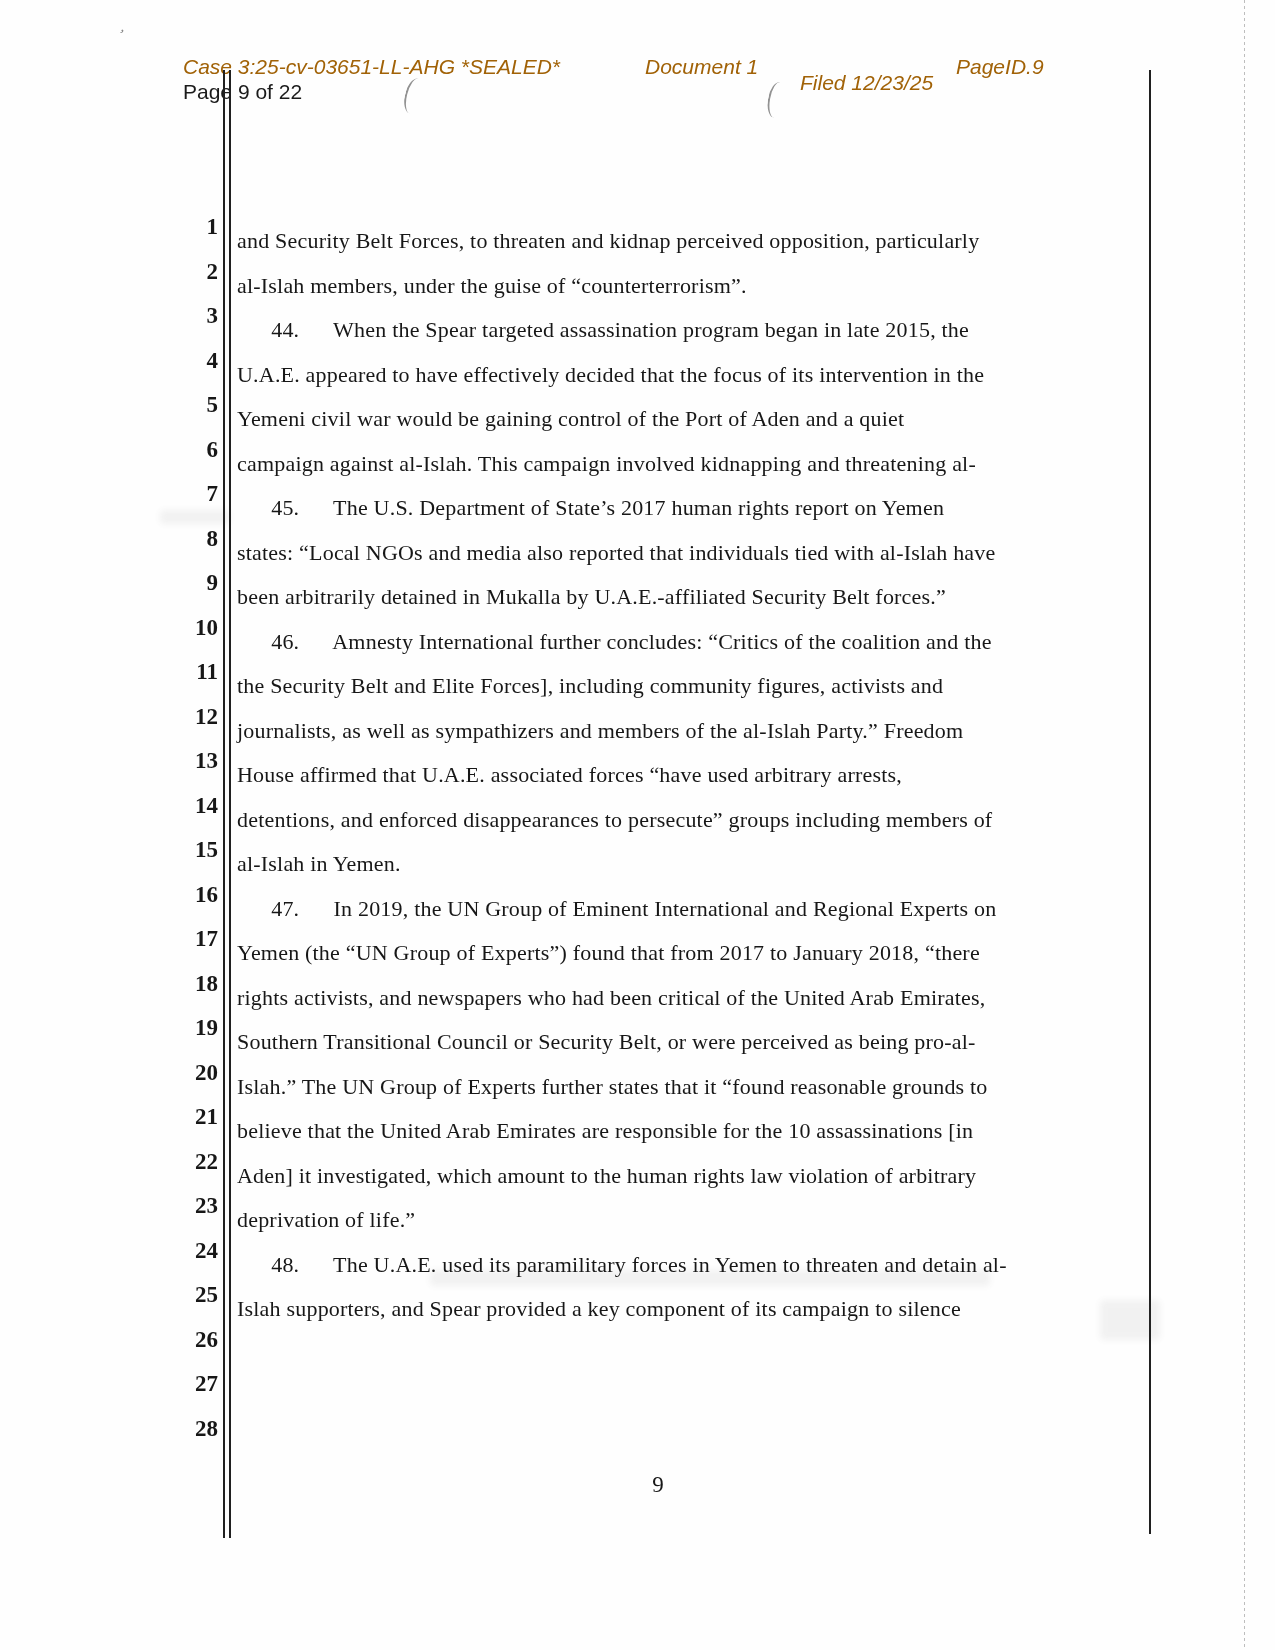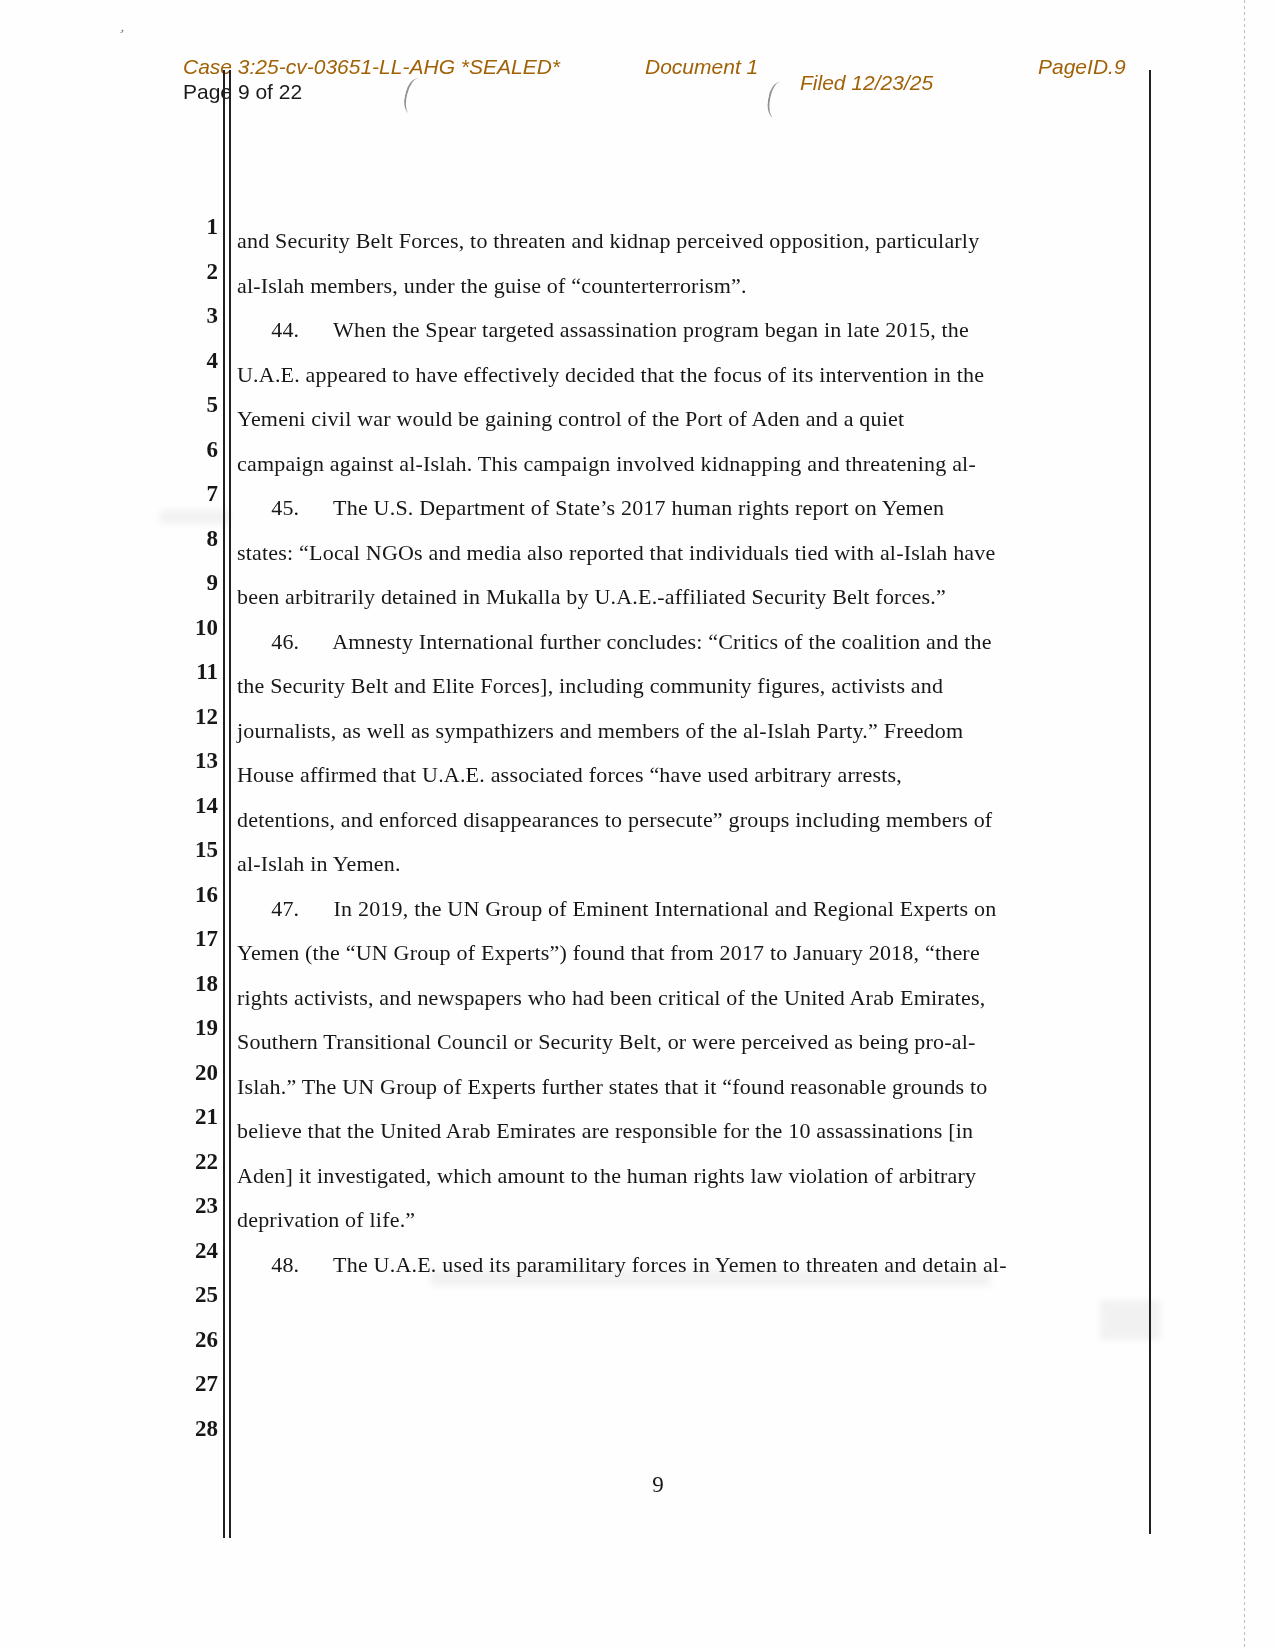--- a/index.html
+++ b/index.html
@@ -14,21 +14,21 @@
 
   
   .header-seg {
     position:absolute; top:55px;
     font-family:"Liberation Sans", sans-serif;
     font-size:21px; color:#a16207; white-space:pre;font-style:italic;
   }
   .hdr-case   { left:183px; }
   .hdr-doc    { left:645px; }
   .hdr-filed  { left:800px;margin-top:16px; }
-  .hdr-pageid { left:1038px; }
+  .hdr-pageid { left:956px; }
   .hdr-line2 {
     position:absolute; top:80px; left:183px; width:910px;
     font-family:"Liberation Sans", sans-serif;
     font-size:21px; color:#1b1b1b;
   }
 
   
   .rule-left-double {
     position:absolute; left:223px; top:70px; height:1468px; width:4px;
     border-left:2px solid #202020; border-right:2px solid #202020;
@@ -153,20 +153,21 @@
       <div class="row">al-Islah in Yemen.</div>
       <div class="row">      47.      In 2019, the UN Group of Eminent International and Regional Experts on</div>
       <div class="row">Yemen (the “UN Group of Experts”) found that from 2017 to January 2018, “there</div>
       <div class="row">rights activists, and newspapers who had been critical of the United Arab Emirates,</div>
       <div class="row">Southern Transitional Council or Security Belt, or were perceived as being pro-al-</div>
       <div class="row">Islah.” The UN Group of Experts further states that it “found reasonable grounds to</div>
       <div class="row">believe that the United Arab Emirates are responsible for the 10 assassinations [in</div>
       <div class="row">Aden] it investigated, which amount to the human rights law violation of arbitrary</div>
       <div class="row">deprivation of life.”</div>
       <div class="row">      48.      The U.A.E. used its paramilitary forces in Yemen to threaten and detain al-</div>
+      <div class="row">Islah supporters, and Spear provided a key component of its campaign to silence</div>
     </div>
 
   <div class="footer-page">9</div>
 
   <div class="scan-paren paren-1"></div>
   <div class="scan-paren paren-2"></div>
   <div class="scan-tick">’</div>
   <div class="smudge smudge-a"></div>
   <div class="smudge smudge-b"></div>
   <div class="smudge smudge-c"></div>

